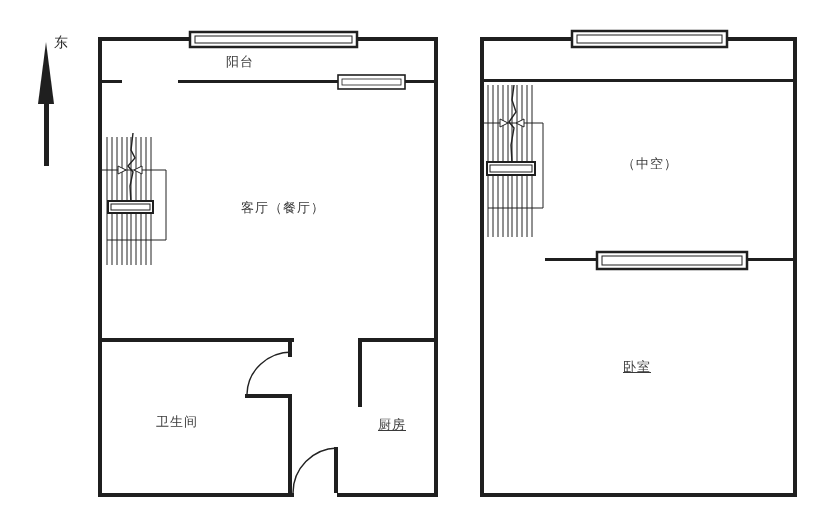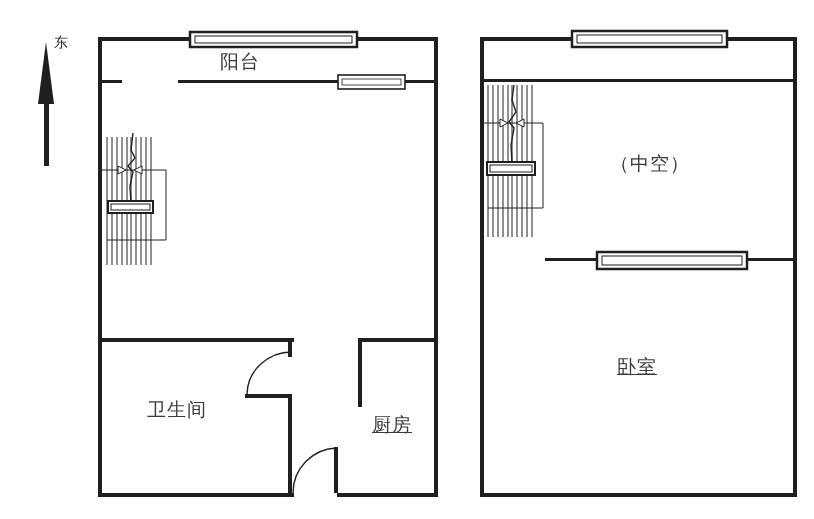--- a/index.html
+++ b/index.html
@@ -8,21 +8,21 @@
     width:814px;height:519px;
     background:#ffffff;
     font-family:"Liberation Sans","DejaVu Sans",sans-serif;
     overflow:hidden;
   }
   .canvas svg{position:absolute;left:0;top:0;}
   .room-label{
     position:absolute;
     transform:translate(-50%,-50%);
     color:#3a3a3a;
-    font-size:19px;
+    font-size:13px;
     letter-spacing:1px;
     white-space:nowrap;
     user-select:none;
   }
   .compass-label{
     position:absolute;
     transform:translate(-50%,-50%);
     color:#222222;
     font-size:14px;
     white-space:nowrap;
@@ -154,22 +154,23 @@
         <rect x="487" y="162" width="48" height="13" fill="#ffffff" stroke="#1f1f1f" stroke-width="2"></rect>
         <rect x="490" y="165" width="42" height="7" fill="#ffffff" stroke="#1f1f1f" stroke-width="1"></rect>
       </g>
     </g>
   </svg>
 
   <div class="compass-label" style="left:61px;top:43px;">东</div>
 
   <div class="room-label" style="left:240px;top:62px;">阳台</div>
 
+  <div class="room-label" style="left:283px;top:208px;">客厅（餐厅）</div>
 
-  <div class="room-label" style="left:177px;top:410px;">卫生间</div>
+  <div class="room-label" style="left:177px;top:422px;">卫生间</div>
 
   <div class="room-label" style="left:392px;top:425px;text-decoration:underline;">厨房</div>
 
   <div class="room-label" style="left:650px;top:164px;">（中空）</div>
 
   <div class="room-label" style="left:637px;top:367px;text-decoration:underline;">卧室</div>
 
 </div>
 
 </body></html>

